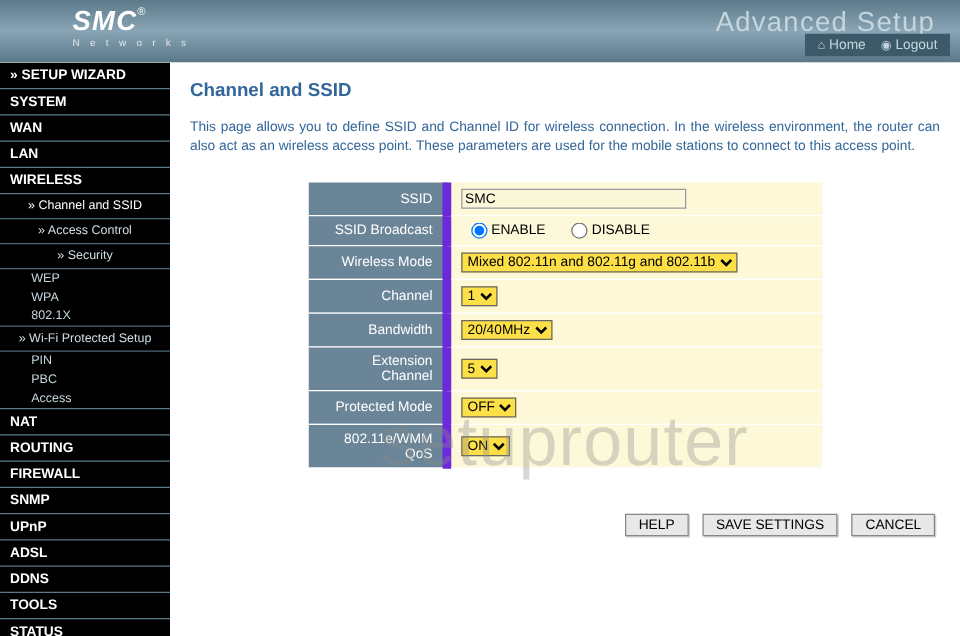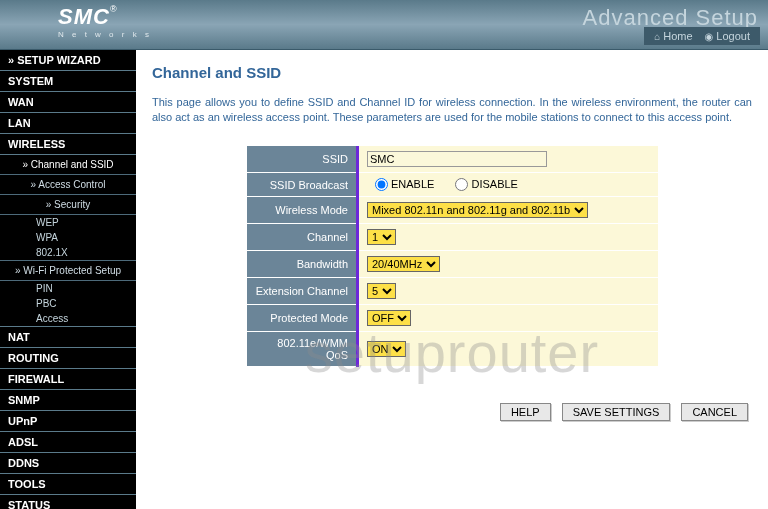--- a/index.html
+++ b/index.html
@@ -2,36 +2,36 @@
 <html><head>
 <meta charset="utf-8">
 <style>
 * { margin: 0; padding: 0; box-sizing: border-box; }
 body { font-family: Arial, Helvetica, sans-serif; font-size: 11px; background: #fff; width: 768px; height: 509px; overflow: hidden; position: relative; }
 .header { height: 50px; background: linear-gradient(180deg, #5a7a8a 0%, #8aa5b5 50%, #5a7a8a 100%); position: relative; border-bottom: 1px solid #3a5a6a; }
 .logo { position: absolute; left: 10px; top: 4px; color: #fff; margin-left: 48px; }
 .logo-text { font-size: 22px; font-weight: bold; letter-spacing: 1px; font-style: italic; }
 .logo-r { font-size: 9px; vertical-align: top; }
 .logo-sub { font-size: 8px; letter-spacing: 3px; color: #e0e8ec; }
-.header-title { position: absolute; right: 10px; top: 5px; font-size: 22px; color: #c5d5dd; font-weight: normal; letter-spacing: 1px; }
+.header-title { position: absolute; right: 20px; top: 5px; font-size: 22px; color: #c5d5dd; font-weight: normal; letter-spacing: 1px; }
 .header-links { position: absolute; right: 8px; bottom: 4px; background: #3d5a6a; padding: 3px 10px; display: flex; gap: 12px; align-items: center; }
 .header-link { color: #c5d5dd; text-decoration: none; font-size: 11px; display: flex; align-items: center; gap: 3px; cursor: pointer; }
 .header-link .icon { font-size: 10px; }
 .container { display: flex; height: calc(100% - 50px); }
 .sidebar { width: 136px; background: #000000; height: 100%; overflow-y: auto; }
 .nav-item { display: block; padding: 4px 8px; color: #fff; font-size: 11px; font-weight: bold; border-bottom: 1px solid #5a7a8a; cursor: pointer; text-decoration: none; }
 .nav-item.sub { font-weight: normal; font-size: 10px; padding-left: 8px; color: #d0dde5; border-bottom: 1px solid #4d6a7a; text-align: center; }
-.nav-item.subsub { font-weight: normal; font-size: 10px; padding-left: 36px; color: #c5d5dd; border-bottom: none; padding-top: 2px; padding-bottom: 2px; }
+.nav-item.subsub { font-weight: normal; font-size: 10px; padding-left: 25px; color: #c5d5dd; border-bottom: none; padding-top: 2px; padding-bottom: 2px; }
 .nav-item.active { color: #fff; }
 .content { flex: 1; padding: 14px 16px; position: relative; background: #fff; }
 .page-title { color: #336699; font-size: 15px; font-weight: bold; margin-bottom: 14px; }
 .page-desc { color: #336699; font-size: 11px; line-height: 1.4; margin-bottom: 20px; text-align: justify; }
 .form-table { margin: 0 auto; border-collapse: collapse; }
 .form-table td { padding: 5px 8px; vertical-align: middle; }
-.form-table td.label { background: #6b8598; color: #fff; text-align: right; font-size: 11px; width: 111px; border-bottom: 1px solid #fff; border-right: 3px solid #6d28d9; }
+.form-table td.label { background: #6b8598; color: #fff; text-align: right; font-size: 11px; width: 111px; border-bottom: 1px solid #fff; border-right: 7px solid #6d28d9; }
 .form-table td.field { background: #fcf8d8; width: 300px; border-bottom: 1px solid #fff; }
 .form-table input[type=text] { width: 180px; font-size: 11px; padding: 1px 2px; border: 1px solid #999; background: #fbf8da; }
 .form-table select { font-size: 11px; border: 1px solid #666; background: #fde047; }
 .form-table input[type=radio] { margin: 0 3px 0 8px; vertical-align: middle; }
 .radio-label { font-size: 11px; margin-right: 10px; margin-top: 30px; }
 .buttons { text-align: right; margin-top: 36px; padding-right: 4px; }
 .btn { background: #e8e8e8; border: 1px solid #888; padding: 2px 10px; font-size: 11px; cursor: pointer; margin-left: 8px; box-shadow: 1px 1px 0 #ccc; }
 .watermark { position: absolute; left: 50%; top: 270px; transform: translate(-50%, 0); font-size: 56px; color: rgba(140,140,140,0.35); font-weight: normal; letter-spacing: 1px; pointer-events: none; z-index: 5; font-family: Arial; }
 </style>
 </head>

